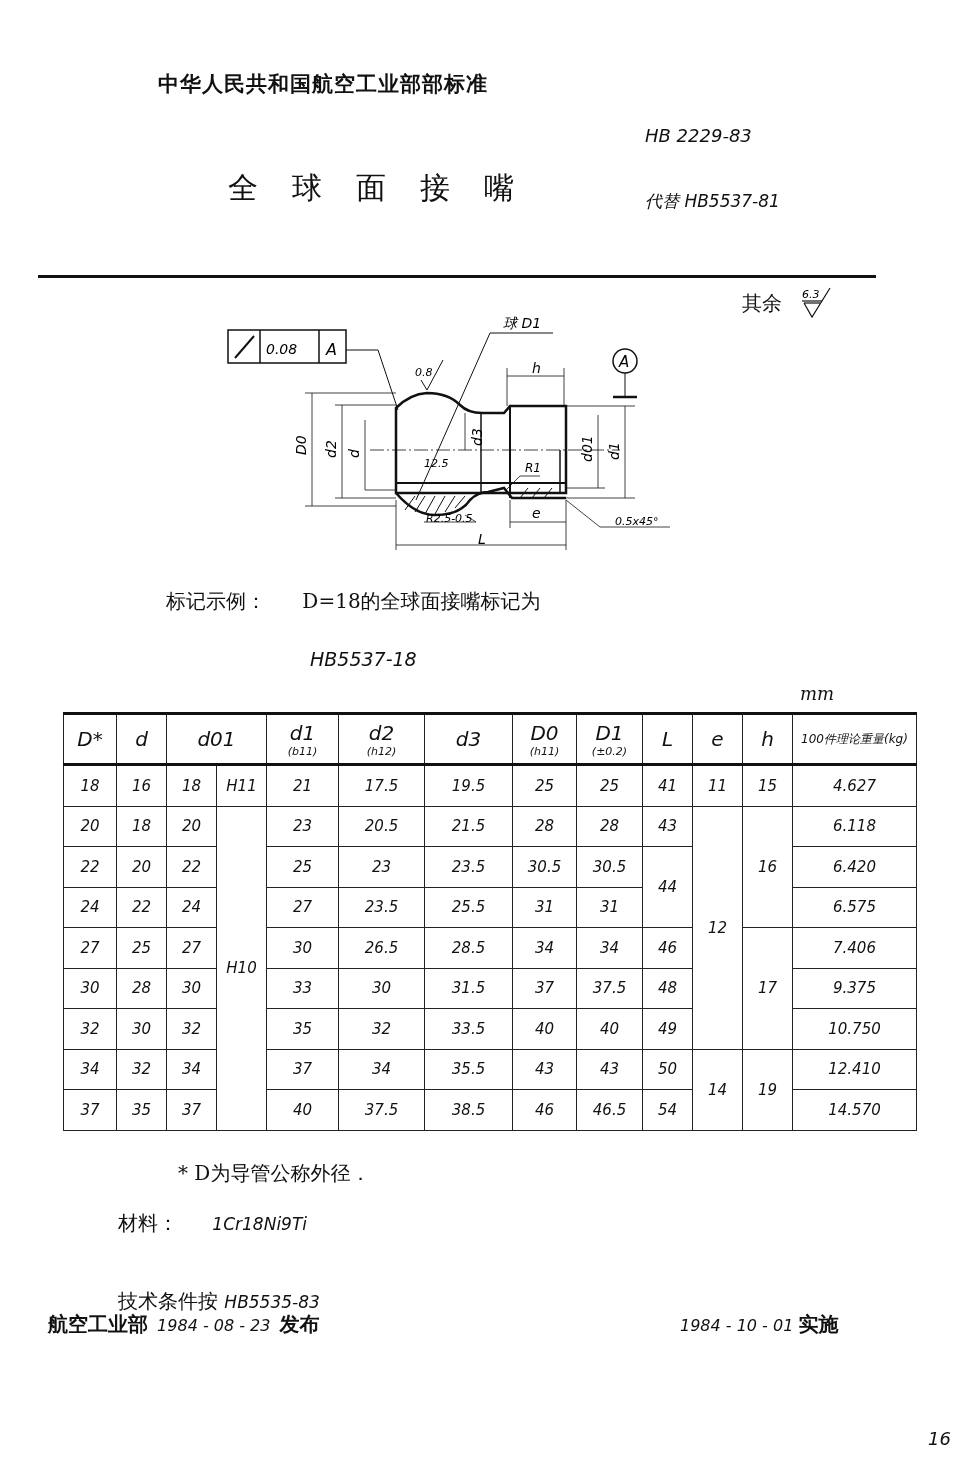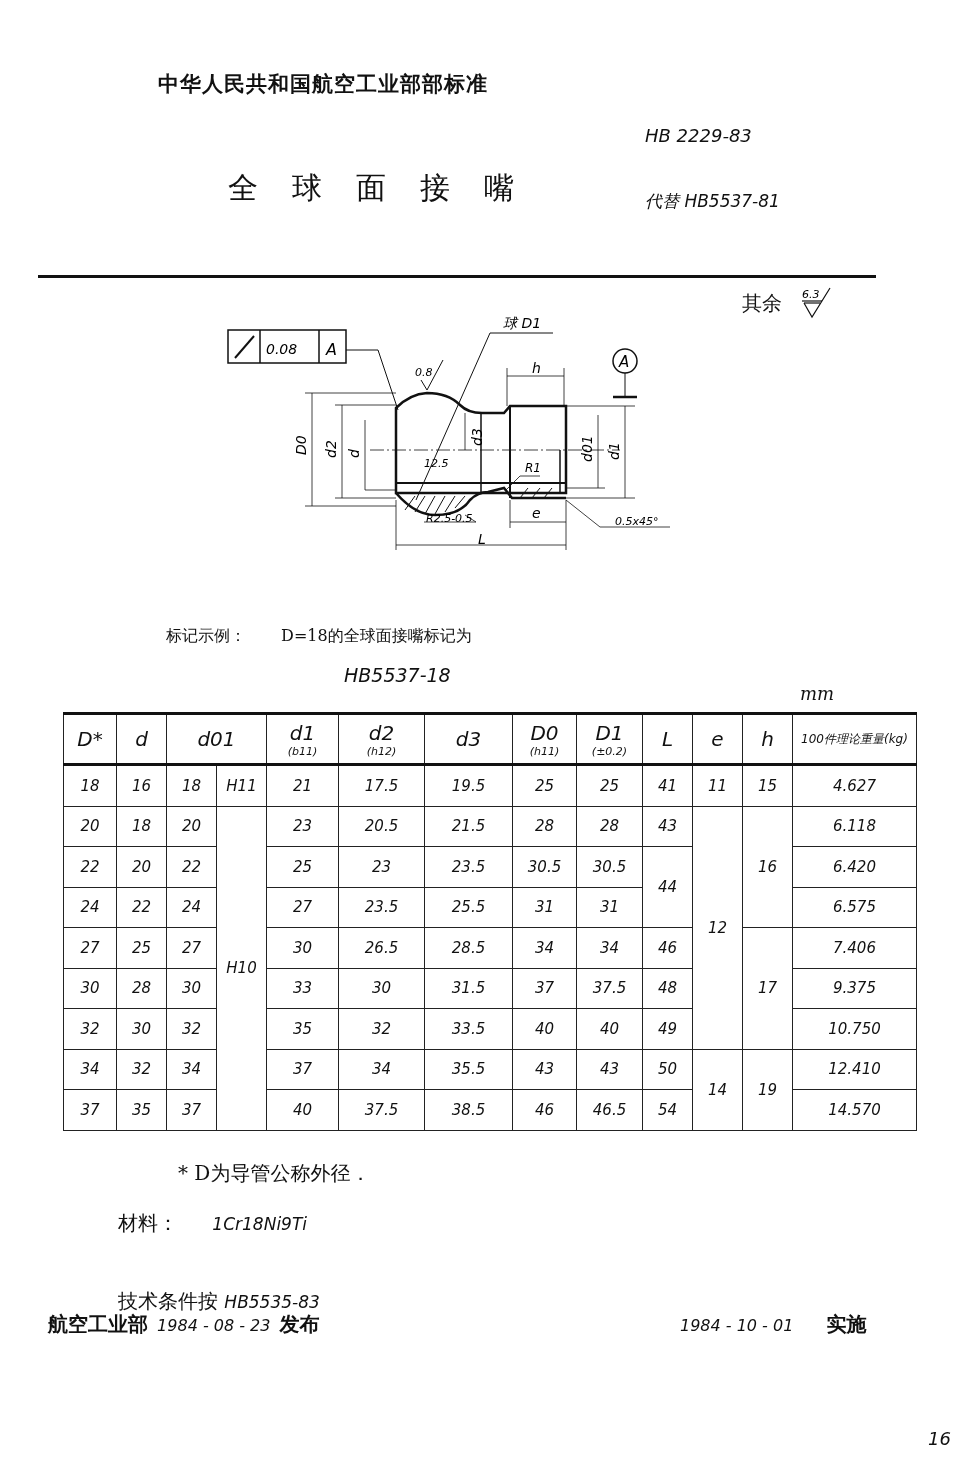--- a/index.html
+++ b/index.html
@@ -8,22 +8,22 @@
   .abs { position: absolute; white-space: nowrap; }
   .hw { font-family: "DejaVu Sans", sans-serif; font-style: italic; }
   .org { left: 158px; top: 70px; font-size: 21px; font-weight: bold; letter-spacing: 1px; }
   .std-no { left: 645px; top: 125px; font-size: 18px; }
   .title { left: 228px; top: 168px; font-size: 30px; letter-spacing: 34px; font-family: "DejaVu Serif", serif; }
   .replace { left: 645px; top: 190px; font-size: 17px; }
   .rule { left: 38px; top: 275px; width: 838px; height: 3px; background: #111; }
   .rough { left: 742px; top: 290px; font-size: 20px; font-family: "DejaVu Serif", serif; }
   .rough-sym { left: 800px; top: 286px; }
   .drawing { left: 220px; top: 300px; }
-  .mark-ex { left: 166px; top: 626px; font-size: 16px; font-family: "DejaVu Serif", serif; }
-  .mark-code { left: 344px; top: 648px; font-size: 19px; margin-top: 16px; }
+  .mark-ex { left: 166px; top: 588px; font-size: 20px; font-family: "DejaVu Serif", serif; }
+  .mark-code { left: 310px; top: 648px; font-size: 19px; }
   .unit { left: 800px; top: 683px; font-size: 18px; font-family: "DejaVu Serif", serif; }
   table.spec { position: absolute; left: 63px; top: 712px; border-collapse: collapse; }
   table.spec th, table.spec td { border: 1px solid #222; text-align: center; font-size: 15px;
         font-style: italic; padding: 0; font-weight: normal; }
   table.spec th { height: 48px; font-size: 20px; }
   table.spec th small { display: block; font-size: 11px; }
   table.spec td { height: 39.5px; }
   table.spec tr.hdr { border-top: 3px solid #111; border-bottom: 3px solid #111; }
   .note1 { left: 178px; top: 1160px; font-size: 20px; font-family: "DejaVu Serif", serif; }
   .note2 { left: 118px; top: 1210px; font-size: 20px; font-family: "DejaVu Serif", serif; }
@@ -309,16 +309,16 @@
   <span>技术条件按</span>
   <span class="hw" style="font-size:17px">HB5535-83</span>
 </div>
 
 <div class="abs issue">
   <b>航空工业部</b>
   <span class="hw" style="margin:0 4px 0 4px">1984 - 08 - 23</span>
   <b>发布</b>
 </div>
 <div class="abs effect">
-  <span class="hw" style="margin-right:28px">1984 - 10 - 01</span>
+  <span class="hw" style="">1984 - 10 - 01</span>
   <b>实施</b>
 </div>
 <div class="abs pageno">16</div>
 
 </body></html>

